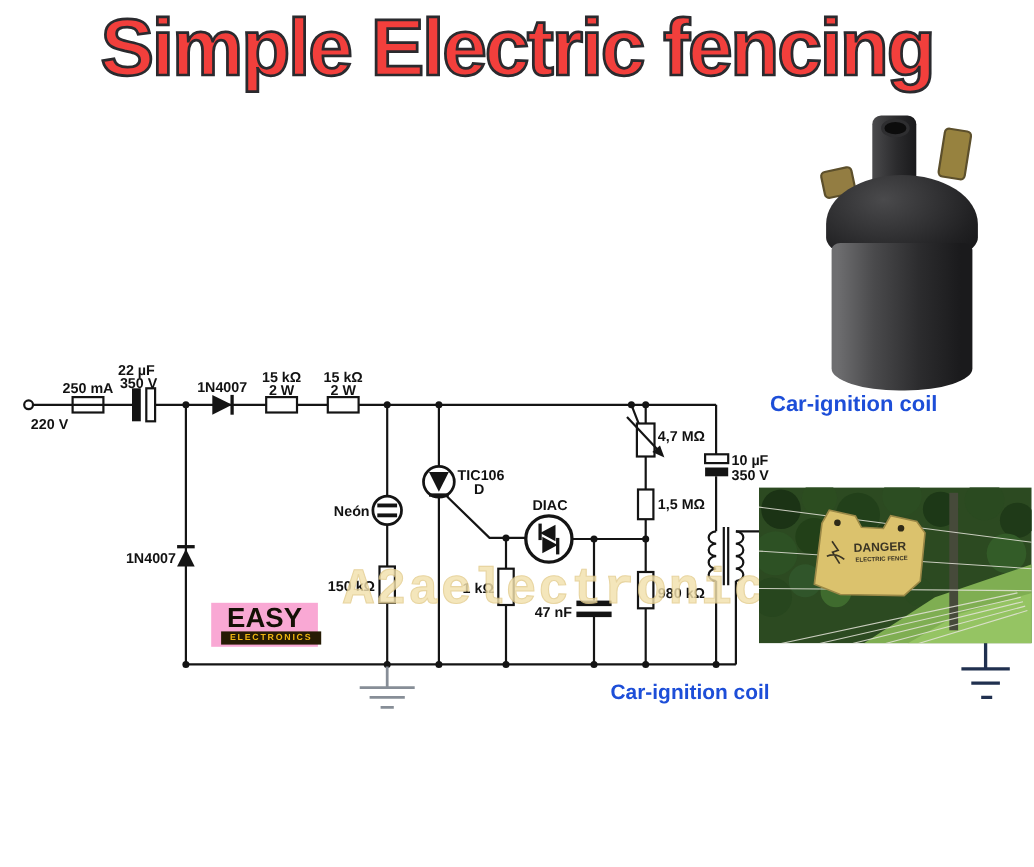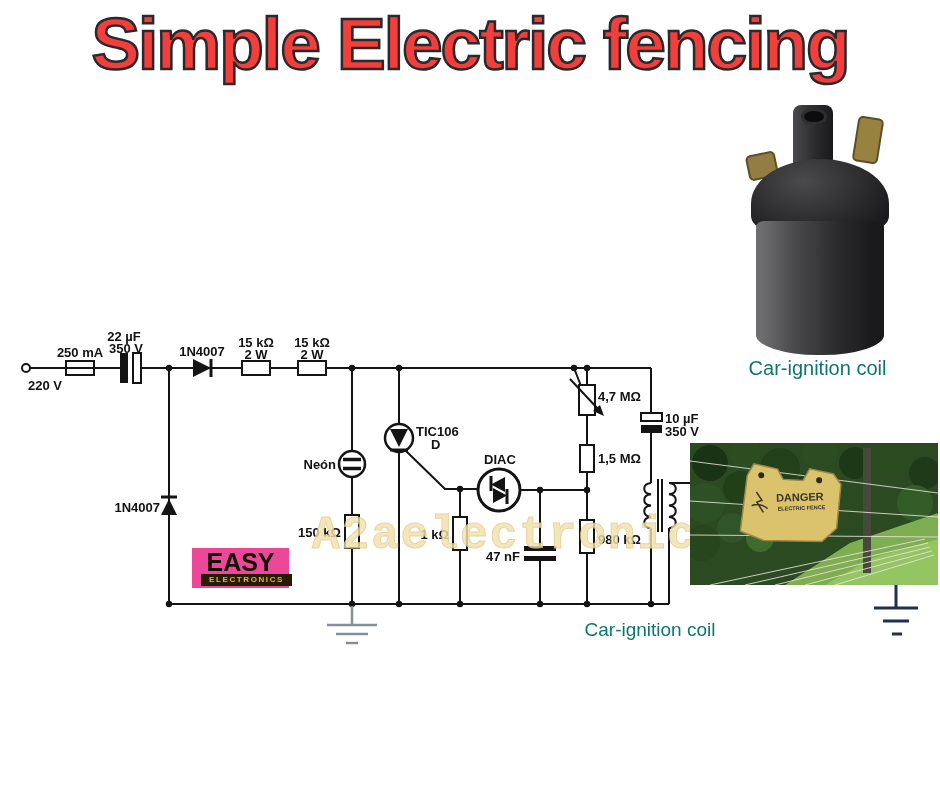--- a/index.html
+++ b/index.html
@@ -14,21 +14,21 @@
 
   
   .schematic{left:0;top:0;z-index:2;}
   .lbl{font-family:"Liberation Sans",sans-serif;font-size:13px;font-weight:bold;fill:#121212;}
 
   
   .watermark{left:312px;top:510px;font-size:46px;font-weight:bold;letter-spacing:2px;
              color:#f2e1ad;opacity:0.82;-webkit-text-stroke:1px #e3cc8d;z-index:3;font-family:Liberation Mono, monospace;}
 
   
-  .logo{left:192px;top:548px;width:97px;height:40px;background:#ec4899;z-index:4;
+  .logo{left:192px;top:548px;width:97px;height:40px;background:#f9a8d4;z-index:4;
         display:flex;flex-direction:column;align-items:center;justify-content:flex-end;}
   .logo-easy{font-size:25px;font-weight:bold;color:#151005;line-height:24px;letter-spacing:0;}
   .logo-bar{width:91px;height:12px;background:#261b04;color:#efb511;font-size:8px;
             font-weight:bold;letter-spacing:1.6px;text-align:center;line-height:12px;margin-bottom:2px;margin-left:12px;}
 
   
   .coil-photo{left:703px;top:103px;width:232px;height:252px;z-index:5;}
   .coil-tower{position:absolute;left:90px;top:2px;width:40px;height:64px;
               background:linear-gradient(90deg,#4a4a4c,#2b2b2d 55%,#19191b);border-radius:8px 8px 3px 3px;}
   .coil-hole{position:absolute;left:8px;top:3px;width:20px;height:11px;background:#0c0c0c;
@@ -36,21 +36,21 @@
   .coil-cap{position:absolute;left:48px;top:56px;width:138px;height:80px;
             background:radial-gradient(ellipse at 38% 28%,#4a4a4c,#202022 70%,#121214);
             border-radius:52% 52% 42% 42% / 58% 58% 30% 30%;}
   .coil-body{position:absolute;left:53px;top:118px;width:128px;height:134px;
              background:linear-gradient(90deg,#6e6e70 4%,#4a4a4c 30%,#2c2c2e 62%,#1a1a1c 92%);
              border-radius:8px 8px 48% 48% / 6px 6px 15% 15%;}
   .coil-term-l{position:absolute;left:44px;top:50px;width:26px;height:22px;background:#937d42;
                border:2px solid #5c4f2b;border-radius:5px;transform:rotate(-12deg);}
   .coil-term-r{position:absolute;left:152px;top:14px;width:22px;height:42px;background:#97823f;
                border:2px solid #5c4f2b;border-radius:5px;transform:rotate(9deg);}
-  .caption{font-weight:normal;color:#0f766e;z-index:6;text-align:center;}
+  .caption{font-weight:bold;color:#1d4ed8;z-index:6;}
   .cap-top{left:700px;top:357px;width:235px;font-size:20px;}
   .cap-bottom{left:555px;top:619px;width:190px;font-size:19px;}
 
   
   .fence-photo{left:690px;top:443px;width:248px;height:142px;z-index:5;overflow:hidden;}
 
   
   .footer{left:0;top:736px;width:940px;text-align:center;font-size:35px;font-weight:bold;
           color:#e8322f;z-index:6;}
 </style>

